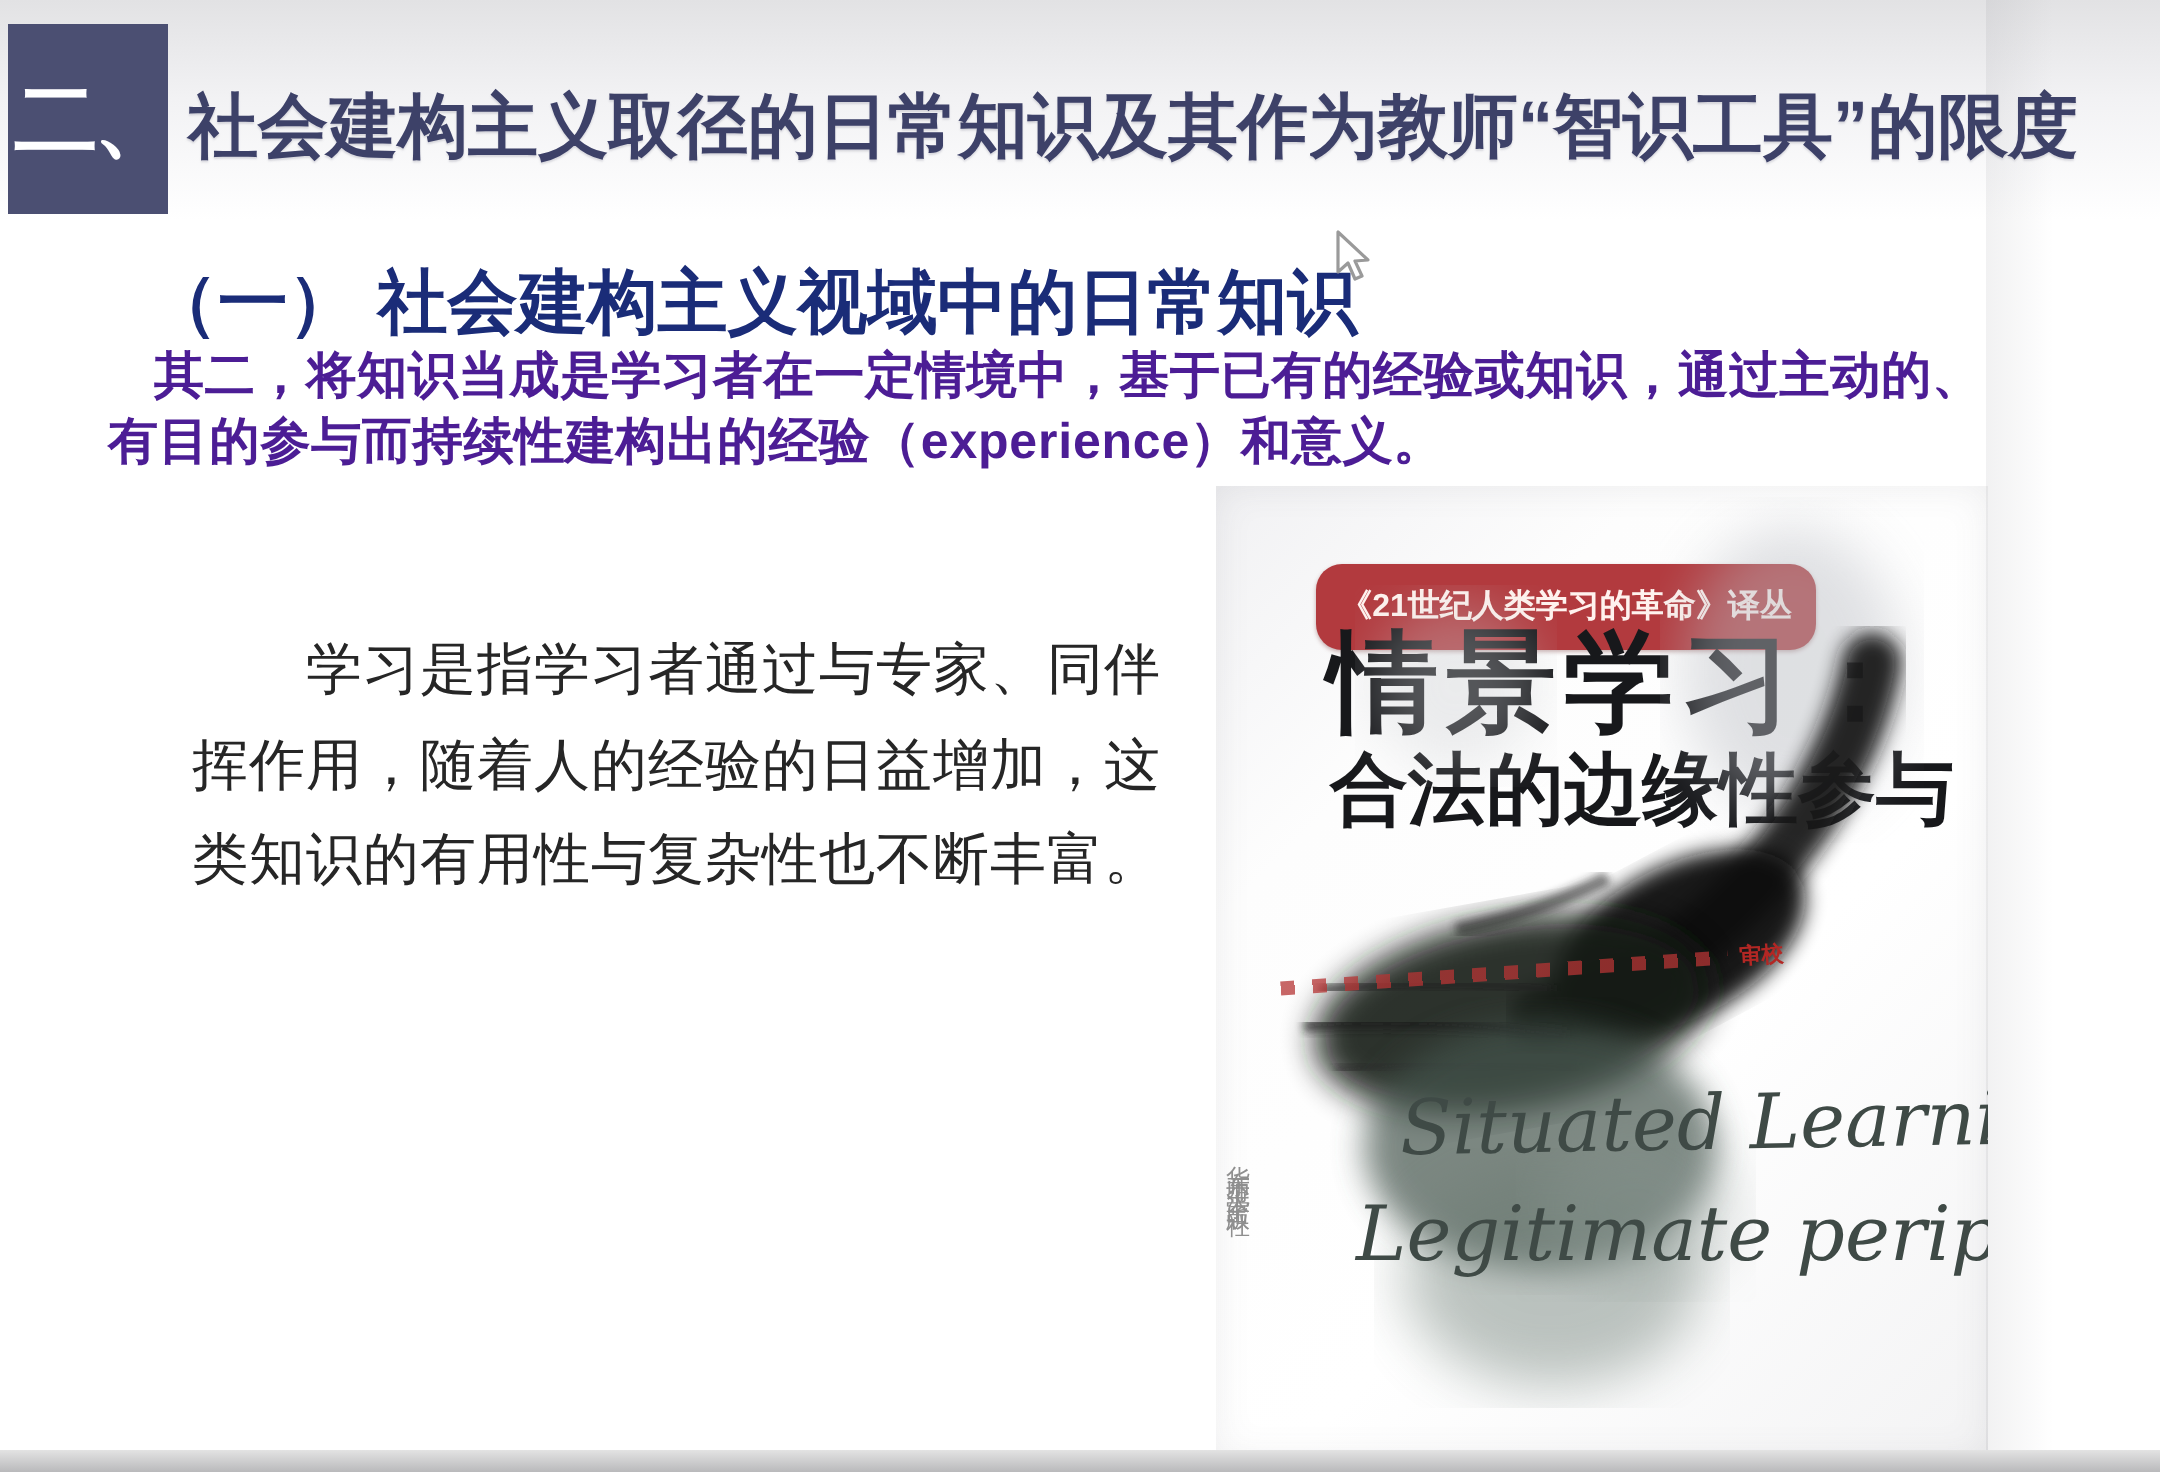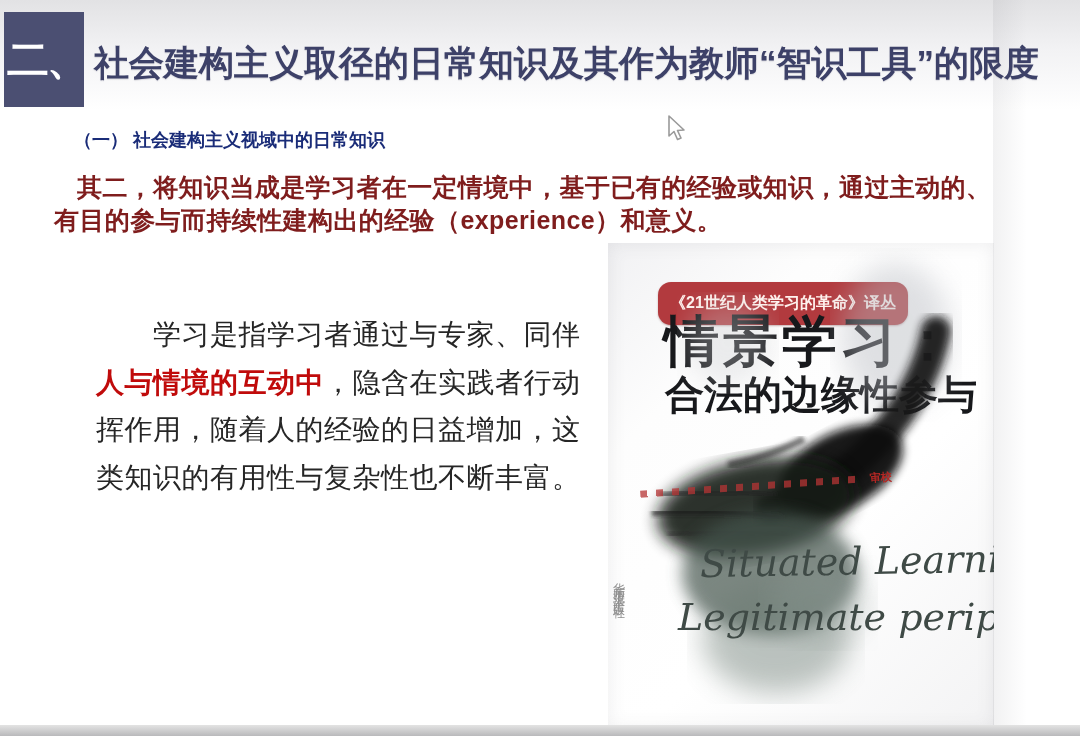--- a/index.html
+++ b/index.html
@@ -23,23 +23,23 @@
   .badge span{color:#ffffff;font-size:42px;font-weight:bold;letter-spacing:-2px;padding-left:6px;}
   .slide-title{
     position:absolute;left:94px;top:40px;margin:0;
     font-size:35px;font-weight:bold;color:#3d4168;white-space:nowrap;letter-spacing:0px;
     text-shadow:0 1px 1px rgba(120,120,140,.25);
   }
 
   
   .subtitle{
     position:absolute;left:74px;top:128px;
-    font-size:18px;font-weight:bold;color:#1a2c78;white-space:nowrap;
+    font-size:35px;font-weight:bold;color:#1a2c78;white-space:nowrap;
   }
-  .intro-line{position:absolute;font-size:25px;font-weight:bold;color:#7f1d1d;white-space:nowrap;letter-spacing:0.4px;}
+  .intro-line{position:absolute;font-size:25px;font-weight:bold;color:#4c1d95;white-space:nowrap;letter-spacing:0.4px;}
   .intro-line.l1{left:77px;top:171px;}
   .intro-line.l2{left:54px;top:204px;}
 
   
   .body-block{
     position:absolute;left:96px;top:311px;width:500px;
     font-size:28px;color:#262626;letter-spacing:0.5px;
   }
   .body-block .bline{height:47.5px;line-height:47.5px;white-space:nowrap;}
   .body-block .bline.first{text-indent:57px;}
@@ -113,21 +113,20 @@
     <h1 class="slide-title">社会建构主义取径的日常知识及其作为教师“智识工具”的限度</h1>
   </div>
 
   <div class="subtitle">（一） 社会建构主义视域中的日常知识</div>
 
   <div class="intro-line l1">其二，将知识当成是学习者在一定情境中，基于已有的经验或知识，通过主动的、</div>
   <div class="intro-line l2">有目的参与而持续性建构出的经验（experience）和意义。</div>
 
   <div class="body-block">
     <div class="bline first"><span>学习是指学习者通过与专家、同伴</span></div>
-    <div class="bline"><span class="red">人与情境的互动中</span><span>，隐含在实践者行动</span></div>
     <div class="bline"><span>挥作用，随着人的经验的日益增加，这</span></div>
     <div class="bline"><span>类知识的有用性与复杂性也不断丰富。</span></div>
   </div>
 
   <div class="cover">
 
     <div class="cover-badge">
       <span>《21世纪人类学习的革命》译丛</span>
     </div>
 

